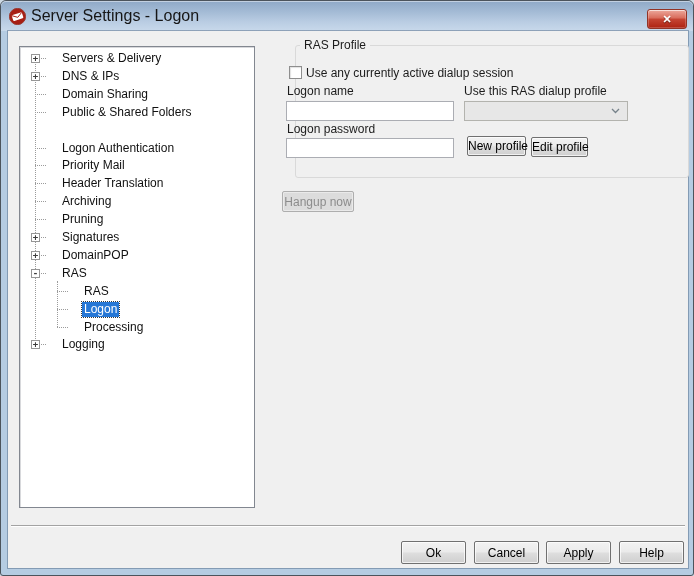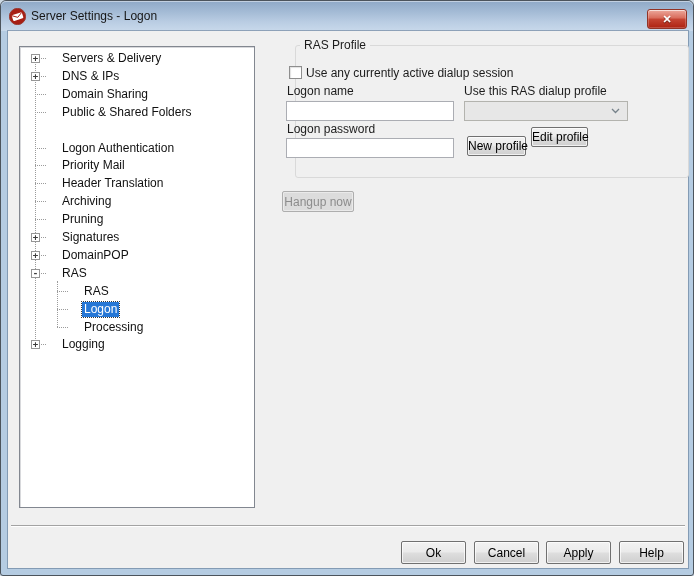--- a/index.html
+++ b/index.html
@@ -14,21 +14,21 @@
   
   .titlebar{
     position:absolute;left:0;top:0;right:0;height:30px;
     background:linear-gradient(180deg,#8FA9C7 0%,#A5BCD6 38%,#BACDE3 70%,#C8D9EB 100%);
     box-shadow:inset 0 1px 0 rgba(255,255,255,.45);
     border-radius:5px 5px 0 0;
   }
   .app-icon{position:absolute;left:8px;top:7px;width:17px;height:17px;}
   .title-text{
     position:absolute;left:30px;top:0;height:30px;line-height:30px;
-    font-size:12px;color:#161616;white-space:nowrap;
+    font-size:16px;color:#161616;white-space:nowrap;
   }
   .close-btn{
     position:absolute;right:6px;top:8px;width:40px;height:20px;
     border:1px solid #923326;border-radius:3px;
     background:linear-gradient(180deg,#ECA89C 0%,#D96C5B 45%,#C54534 50%,#AE2312 100%);
     box-shadow:inset 0 1px 0 rgba(255,255,255,.55),inset 0 0 0 1px rgba(255,255,255,.2);
     display:flex;align-items:center;justify-content:center;
     padding:0;cursor:default;
   }
   .close-x{font-size:11px;font-weight:bold;color:#FFFFFF;line-height:1;text-shadow:0 1px 1px rgba(0,0,0,.45);}
@@ -220,21 +220,21 @@
     <span></span>
     <svg class="chev" width="9" height="6" viewBox="0 0 9 6">
       <path d="M1 1 L4.5 4.5 L8 1" fill="none" stroke="#76828A" stroke-width="1.3"></path>
     </svg>
   </div>
 
   <span class="field-label" style="left:286px;top:121px;">Logon password</span>
   <input class="text-input" style="left: 285px; top: 137px; width: 168px;" type="password" value="">
 
   <button class="btn" style="left:466px;top:135px;width:59px;height:20px;">New profile</button>
-  <button class="btn" style="left:530px;top:126px;width:57px;height:20px;">Edit profile</button>
+  <button class="btn" style="left:530px;top:136px;width:57px;height:20px;">Edit profile</button>
 
   <button class="btn disabled" style="left:281px;top:190px;width:72px;height:21px;">Hangup now</button>
 
   <div class="separator"></div>
   <button class="btn" style="left:400px;top:540px;width:65px;height:23px;">Ok</button>
   <button class="btn" style="left:473px;top:540px;width:65px;height:23px;">Cancel</button>
   <button class="btn" style="left:545px;top:540px;width:65px;height:23px;">Apply</button>
   <button class="btn" style="left:618px;top:540px;width:65px;height:23px;">Help</button>
 </div>
 

